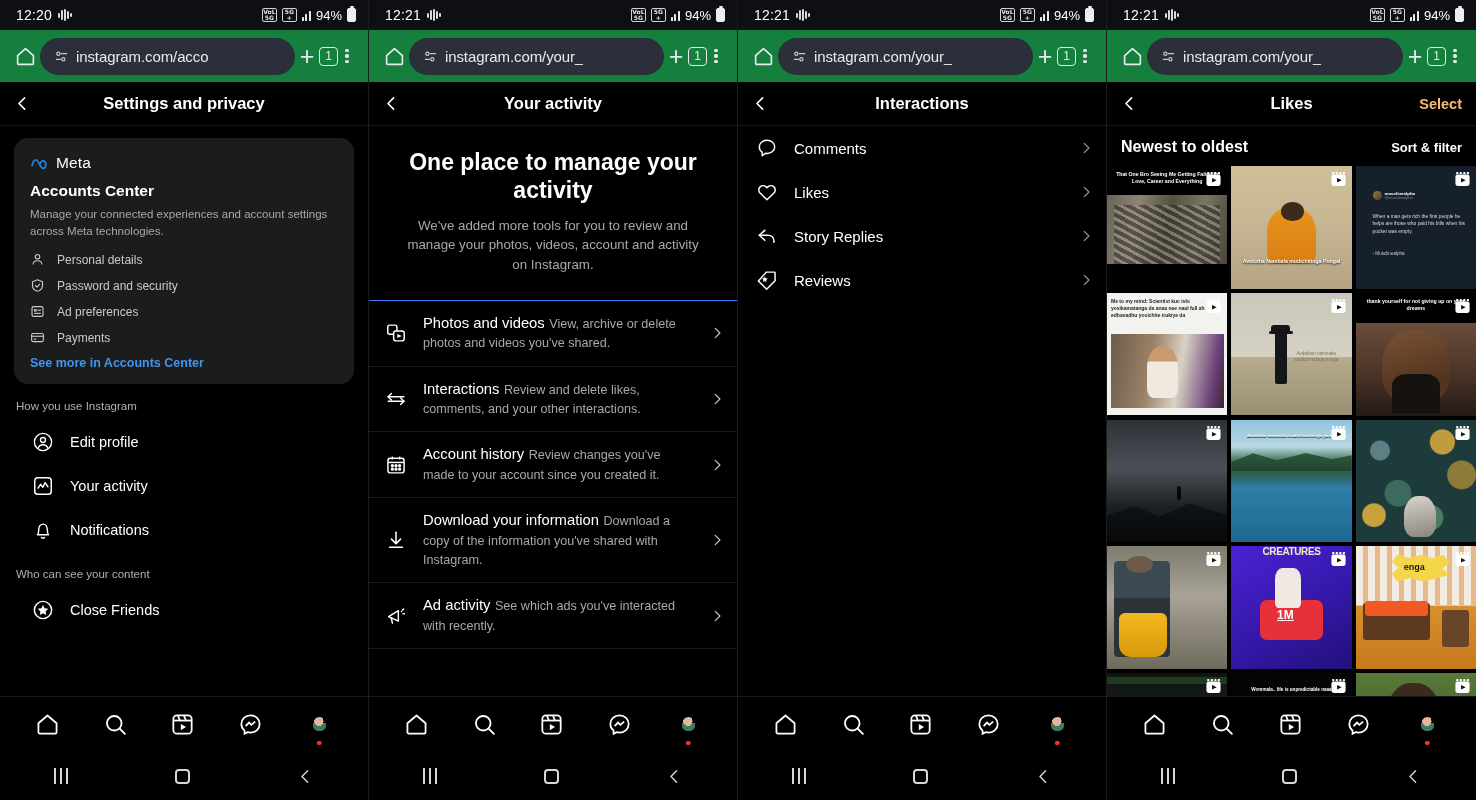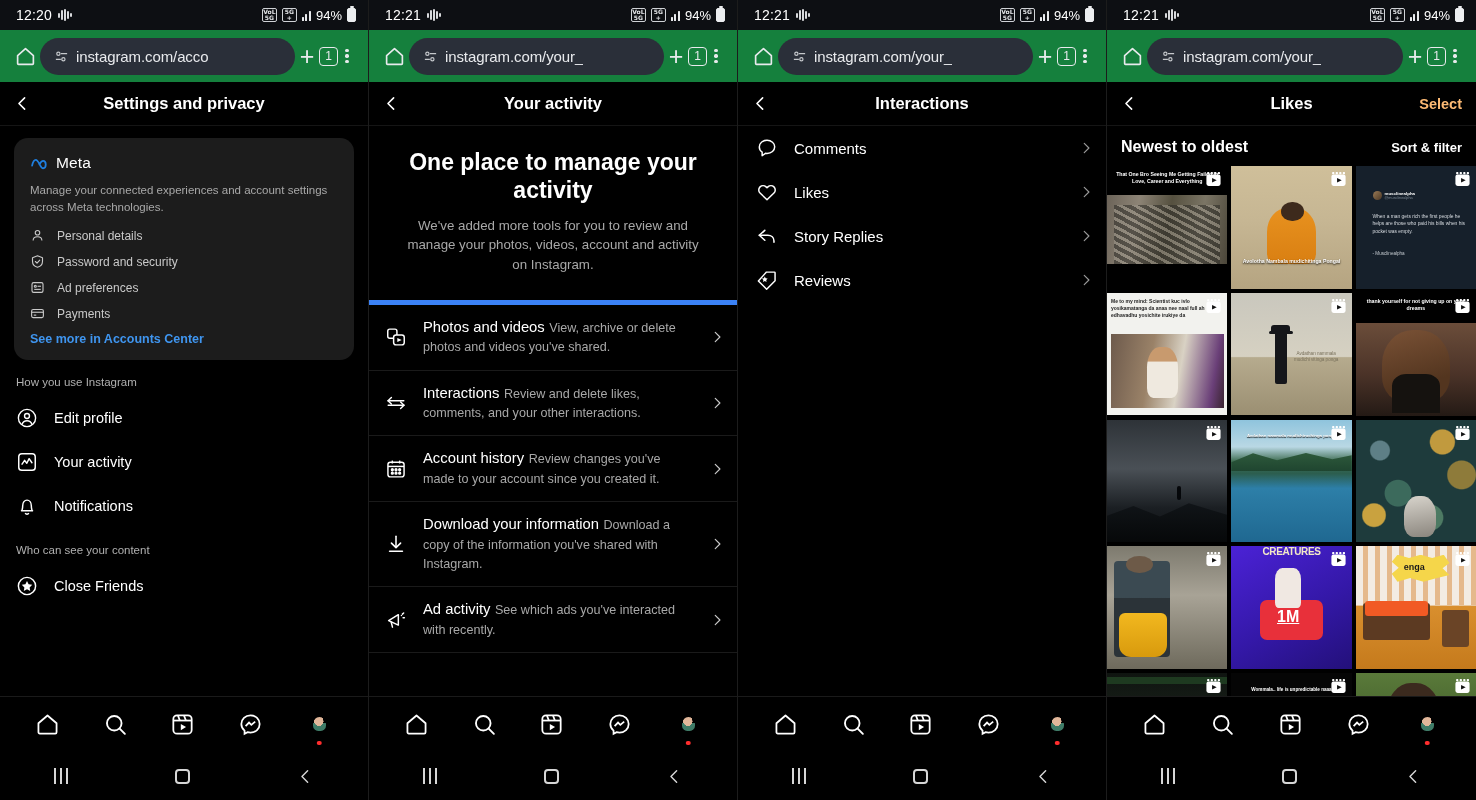--- a/index.html
+++ b/index.html
@@ -110,25 +110,25 @@
   }
   .meta-logo { display: flex; align-items: center; gap: 5px; margin-bottom: 10px; }
   .meta-logo .mw { color: #fff; font-size: 15.5px; font-weight: 500; letter-spacing: .1px; }
   .ac-title { color: #fff; font-size: 15.5px; font-weight: 700; margin-bottom: 6px; }
   .ac-desc { color: #a8a8a8; font-size: 11.5px; line-height: 1.45; margin-bottom: 13px; }
   .ac-row { display: flex; align-items: flex-end; gap: 12px; margin-bottom: 11px; }
   .ac-row .lbl { color: #c9c9c9; font-size: 12px; }
   .ac-link { color: #3f95ef; font-size: 12.5px; font-weight: 700; margin-top: 4px; }
 
   .sect-label { color: #b0b0b0; font-size: 11.5px; padding: 16px 16px 8px 16px; }
-  .nav-row { display: flex; align-items: center; gap: 16px; padding: 11px 16px; }
+  .nav-row { display: flex; align-items: center; gap: 16px; padding: 11px 16px; margin-left: 16px; }
   .nav-row .lbl { color: #fff; font-size: 14.5px; }
 
   
-  .hero { padding: 22px 30px 26px 30px; border-bottom: 5px solid #3b82f6; }
+  .hero { padding: 22px 30px 26px 30px; border-bottom: 1px solid #3b82f6; }
   .hero h1 { color: #fff; font-size: 23px; font-weight: 700; text-align: center; line-height: 1.22; }
   .hero p { color: #a8a8a8; font-size: 13.3px; text-align: center; line-height: 1.45; margin-top: 12px; }
   .act-row {
     display: flex; align-items: center; gap: 14px;
     padding: 13px 12px 13px 14px; border-bottom: 1px solid #1a1a1a;
   }
   .act-ico { width: 26px; flex: 0 0 26px; display:flex; align-items:center; justify-content:center; }
   .act-txt { flex: 1; min-width: 0; }
   .act-txt .t { color: #fff; font-size: 14.8px; margin-bottom: 2px; }
   .act-txt .s { color: #a8a8a8; font-size: 12.6px; line-height: 1.38; }
@@ -266,20 +266,21 @@
     </div>
 
     <div class="body-scroll">
       <div class="meta-card">
         <div class="meta-logo">
           <svg width="21" height="14" viewBox="0 0 40 24" fill="none" stroke="#1f7fe0" stroke-width="3.4" stroke-linecap="round">
             <path d="M4 17c2-9 5-11 7-11 3 0 5 4 7 8s4 8 7 8c3 0 5-3 5-7s-2-7-5-7c-3 0-5 3-7 7"></path>
           </svg>
           <span class="mw">Meta</span>
         </div>
+        <div class="ac-title">Accounts Center</div>
         <div class="ac-desc">Manage your connected experiences and account settings across Meta technologies.</div>
 
         <div class="ac-row">
           <svg width="15" height="15" viewBox="0 0 24 24" fill="none" stroke="#c9c9c9" stroke-width="1.8">
               <circle cx="12" cy="7.5" r="3.6"></circle>
               <path d="M5 20c0-3.6 3.1-6 7-6s7 2.4 7 6"></path>
             </svg>
           <span class="lbl">Personal details</span>
         </div>
         <div class="ac-row">
@@ -1060,21 +1061,21 @@
                   <rect x="18" y="1.5" width="3.2" height="3" rx="1"></rect>
                 </g>
               </svg>
             </span>
         </div>
 
         <div class="cell" style="background:#3d1fbe;">
           <span class="cell-inner" style="background:linear-gradient(150deg,#4b22d6 0%,#3418a8 55%,#23107a 100%);"></span>
           <span style="position:absolute;left:0;right:0;top:0;text-align:center;font-size:10px;font-weight:700;color:#f3e9c7;letter-spacing:-.4px;z-index:3;">CREATURES</span>
           <span style="position:absolute;left:24%;top:44%;width:52%;height:32%;background:#e8303a;border-radius:7px;z-index:2;"></span>
-          <span style="position:absolute;left:38%;top:50%;font-size:16px;font-weight:700;color:#fff;z-index:4;text-decoration:underline;">1M</span>
+          <span style="position:absolute;left:38%;top:50%;font-size:12px;font-weight:700;color:#fff;z-index:4;text-decoration:underline;">1M</span>
           <span style="position:absolute;left:36%;top:18%;width:22%;height:32%;border-radius:28% 28% 14% 14%;background:#f0e8e2;z-index:3;"></span>
           <span class="reel">
               <svg viewBox="0 0 24 24" width="17" height="17">
                 <rect x="2" y="5" width="20" height="16" rx="3" fill="#fff"></rect>
                 <polygon points="10 10 16.5 13.2 10 16.4" fill="#111"></polygon>
                 <g fill="#fff">
                   <rect x="3" y="1.5" width="3.2" height="3" rx="1"></rect>
                   <rect x="8" y="1.5" width="3.2" height="3" rx="1"></rect>
                   <rect x="13" y="1.5" width="3.2" height="3" rx="1"></rect>
                   <rect x="18" y="1.5" width="3.2" height="3" rx="1"></rect>

